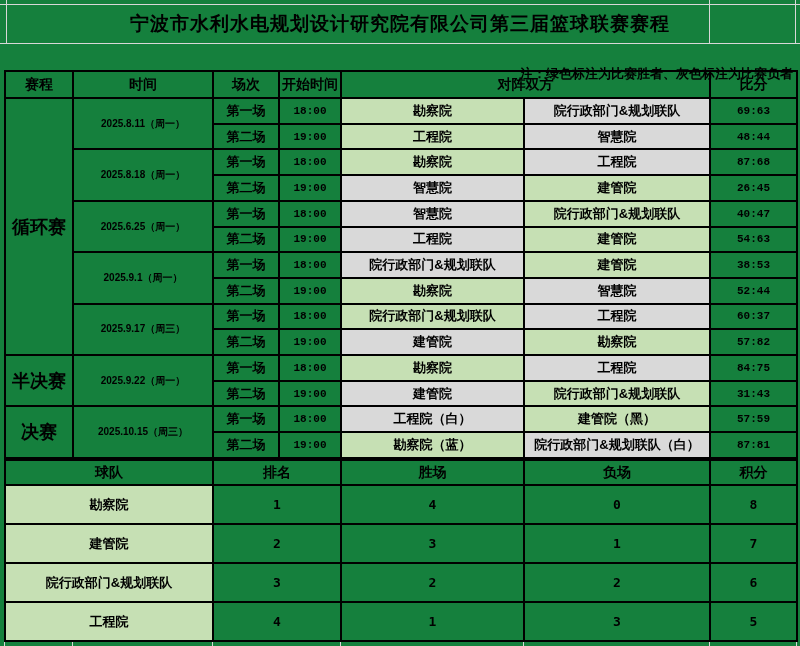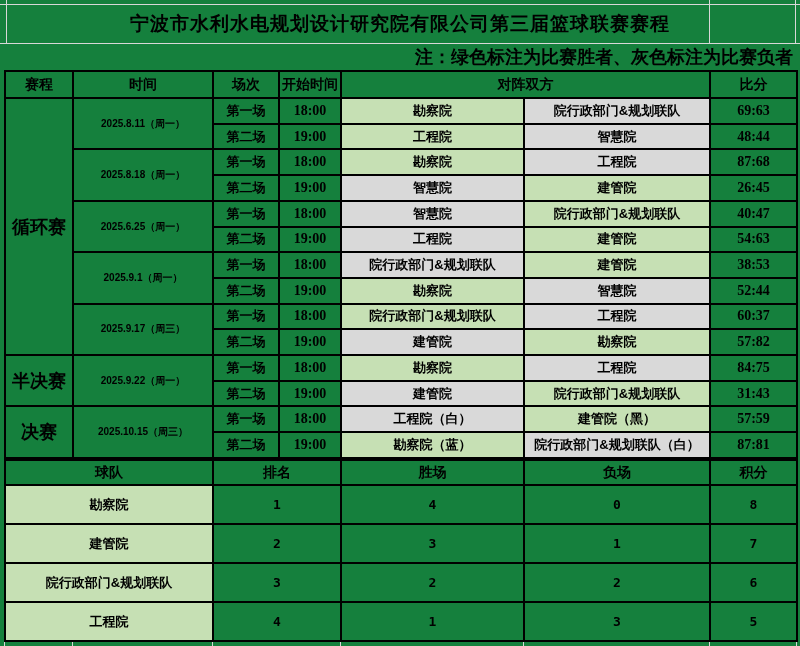--- a/index.html
+++ b/index.html
@@ -18,41 +18,41 @@
   .gl { position:absolute; background:#d8d8d8; }
   .gl-h { height:1px; left:0; width:800px; }
   .gl-v { width:1px; }
 
   .title-row {
     position:absolute; top:4px; left:0; width:800px; height:39px;
     display:flex; align-items:center; justify-content:center;
     font-size:19px; letter-spacing:1px;
   }
   .note-row {
-    position:absolute; top:43px; left:0; width:800px; height:27px;
+    position:absolute; top:60px; left:0; width:800px; height:27px;
     display:flex; align-items:center; justify-content:flex-end;
-    padding-right:7px; font-size:18px;
+    padding-right:7px; font-size:13px;
   }
 
   table { border-collapse:collapse; table-layout:fixed; position:absolute; }
   td { border:2px solid #000; text-align:center; vertical-align:middle;
        font-size:13px; font-weight:bold; overflow:hidden; white-space:nowrap; }
 
   .match-table { left:4px; top:70px; width:792px; height:389px; }
   .match-table tr.hdr { height:27px; }
   .match-table td.hdr-cell { font-size:14px;margin-top:17px; }
   .standings-table { left:4px; top:459px; width:792px; height:183px; }
   .standings-table tr.sec { height:26px; }
   .standings-table tr.hdr { height:25px; }
   .standings-table td.sec-cell { font-size:14px; }
   .standings-table td.hdr-cell { font-size:14px;border-radius:11px; }
 
   td.date  { font-size:10px; }
   td.stage { font-size:18px; }
-  td.time, td.score { font-size:14px; font-family:Liberation Serif, serif; font-weight:bold; }
+  td.time, td.score { font-size:11px; font-family:Liberation Mono, monospace; font-weight:bold; }
   td.num   { font-family:"DejaVu Sans Mono","Liberation Mono",monospace; }
 
   .win  { background:#C6E0B4; }
   .lose { background:#D9D9D9; }
 </style>
 </head>
 <body>
 
 <div class="sheet">
 

